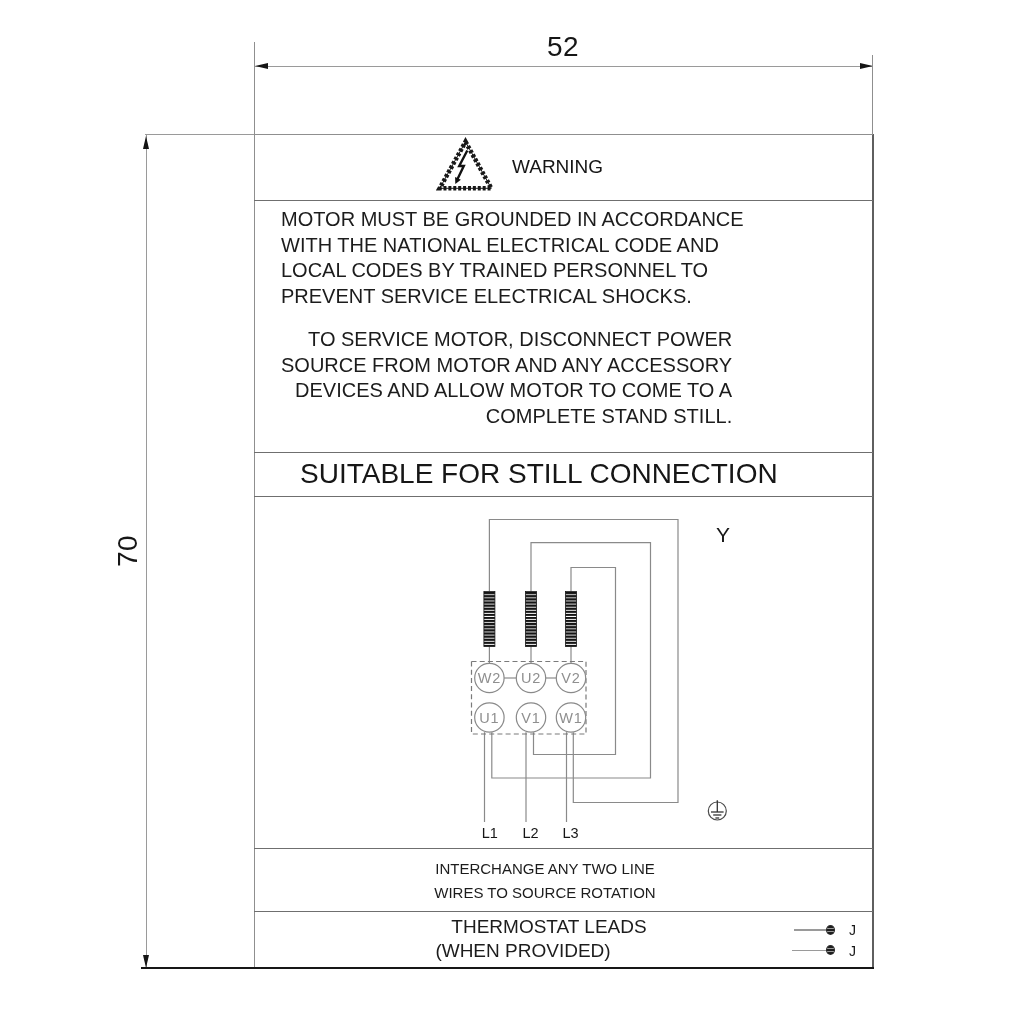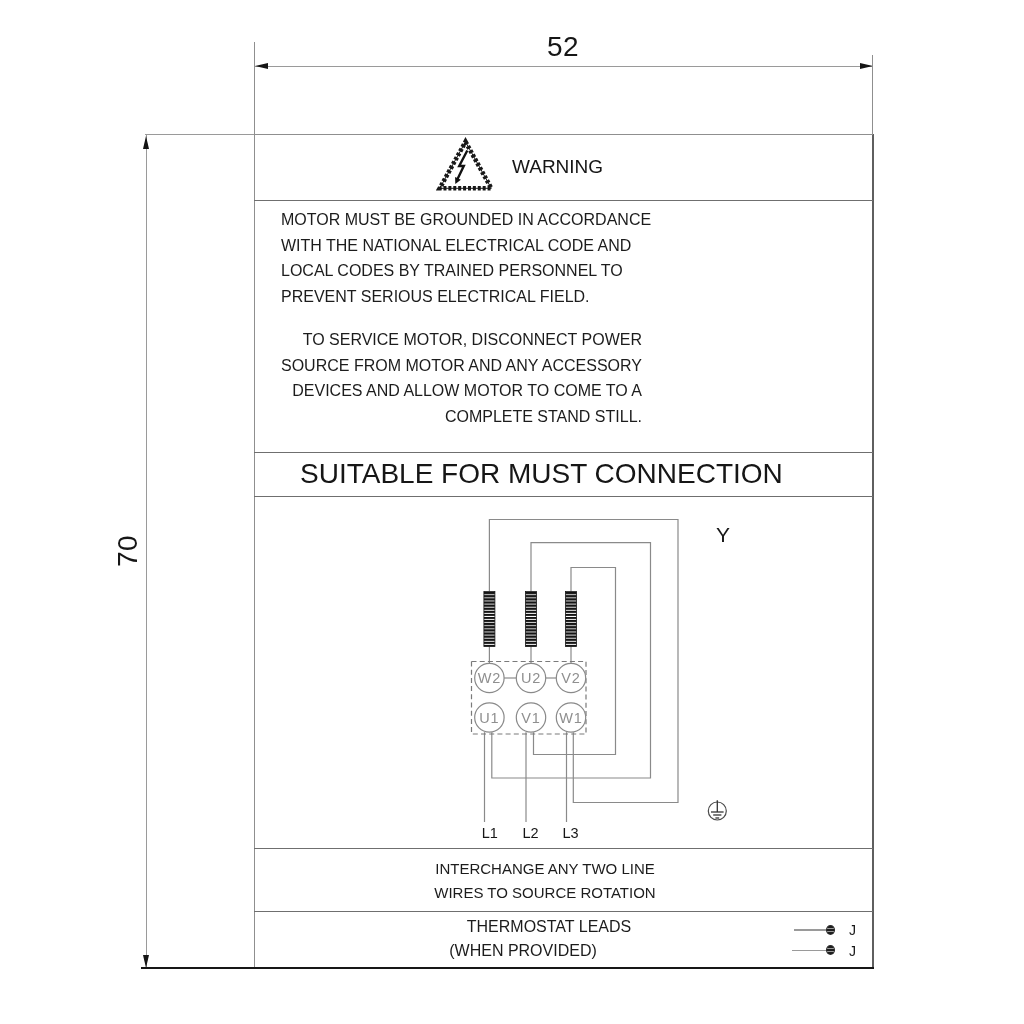--- a/index.html
+++ b/index.html
@@ -10,26 +10,26 @@
   .hline,.vline{position:absolute;background:#8f8f8f;}
   .divider{position:absolute;background:#6f6f6f;height:1px;}
   .dimline{position:absolute;background:#9a9a9a;}
   .arrow{position:absolute;width:0;height:0;}
   .arrow-left {border-top:3.5px solid transparent;border-bottom:3.5px solid transparent;border-right:13px solid #151515;}
   .arrow-right{border-top:3.5px solid transparent;border-bottom:3.5px solid transparent;border-left:13px solid #151515;}
   .arrow-up   {border-left:3.5px solid transparent;border-right:3.5px solid transparent;border-bottom:13px solid #151515;}
   .arrow-down {border-left:3.5px solid transparent;border-right:3.5px solid transparent;border-top:13px solid #151515;}
   .dim-label{position:absolute;font-size:28px;letter-spacing:0.5px;color:#161616;}
   .warning-title{position:absolute;left:512px;top:151px;font-size:19px;line-height:32px;color:#161616;}
-  .notice{position:absolute;left:281px;font-size:16px;line-height:25.45px;color:#1c1c1c;white-space:nowrap;}
+  .notice{position:absolute;left:281px;font-size:20px;line-height:25.45px;color:#1c1c1c;white-space:nowrap;}
   .notice span{display:block;}
   .suitable{position:absolute;left:300px;top:452px;height:44px;line-height:44px;font-size:28px;color:#161616;white-space:nowrap;}
   .centered-line{position:absolute;transform:translateX(-50%);white-space:nowrap;color:#1c1c1c;}
   .rot1,.rot2{font-size:15px;line-height:20px;}
-  .therm1,.therm2{font-size:16px;line-height:20px;text-align:right;}
+  .therm1,.therm2{font-size:19px;line-height:20px;text-align:right;}
   .lead-line{position:absolute;height:1.5px;background:#9a9a9a;}
   .lead-bead{position:absolute;width:9px;height:9.5px;border-radius:50%;
     background:repeating-linear-gradient(180deg,#1e1e1e 0 2px,#9a9a9a 2px 3px);
     border:1px solid #2a2a2a;box-sizing:border-box;}
   .lead-label{position:absolute;font-size:14px;line-height:14px;color:#161616;}
   svg{position:absolute;overflow:visible;}
   svg text{font-family:"Liberation Sans",sans-serif;}
 </style>
 </head>
 <body>
@@ -65,30 +65,30 @@
     <path d="M465.5 141.8 L491.3 188.3 L439.7 188.3 Z" fill="none" stroke="#181818" stroke-width="1"></path>
     <path d="M467.3 150.5 L459.2 166 L463.8 166 L457.3 179.5" fill="none" stroke="#111" stroke-width="2.4"></path>
     <polygon points="455.3,184 460.9,179.7 455.1,176.9" fill="#111"></polygon>
   </svg>
   <div class="warning-title">WARNING</div>
 
   <div class="notice" style="top:207.3px;">
     <span>MOTOR MUST BE GROUNDED IN ACCORDANCE</span>
     <span>WITH THE NATIONAL ELECTRICAL CODE AND</span>
     <span>LOCAL CODES BY TRAINED PERSONNEL TO</span>
-    <span>PREVENT SERIOUS ELECTRICAL FIELD.</span>
+    <span>PREVENT SERVICE ELECTRICAL SHOCKS.</span>
   </div>
   <div class="notice" style="top:327.3px;text-align:right;">
     <span>TO SERVICE MOTOR, DISCONNECT POWER</span>
     <span>SOURCE FROM MOTOR AND ANY ACCESSORY</span>
     <span>DEVICES AND ALLOW MOTOR TO COME TO A</span>
     <span>COMPLETE STAND STILL.</span>
   </div>
 
-  <div class="suitable">SUITABLE FOR MUST CONNECTION</div>
+  <div class="suitable">SUITABLE FOR STILL CONNECTION</div>
 
   <svg style="left:254px;top:496px;" width="619" height="352" viewBox="254 496 619 352">
     <defs>
       <pattern id="coilPat" width="4" height="3.1" patternUnits="userSpaceOnUse">
         <rect width="4" height="3.1" fill="#ffffff"></rect>
         <rect width="4" height="2.2" fill="#141414"></rect>
       </pattern>
     </defs>
 
     <polyline points="489.4,591.5 489.4,519.5 678,519.5 678,802.5 573.3,802.5 573.3,732.2" fill="none" stroke="#8a8a8a" stroke-width="1.2"></polyline>

